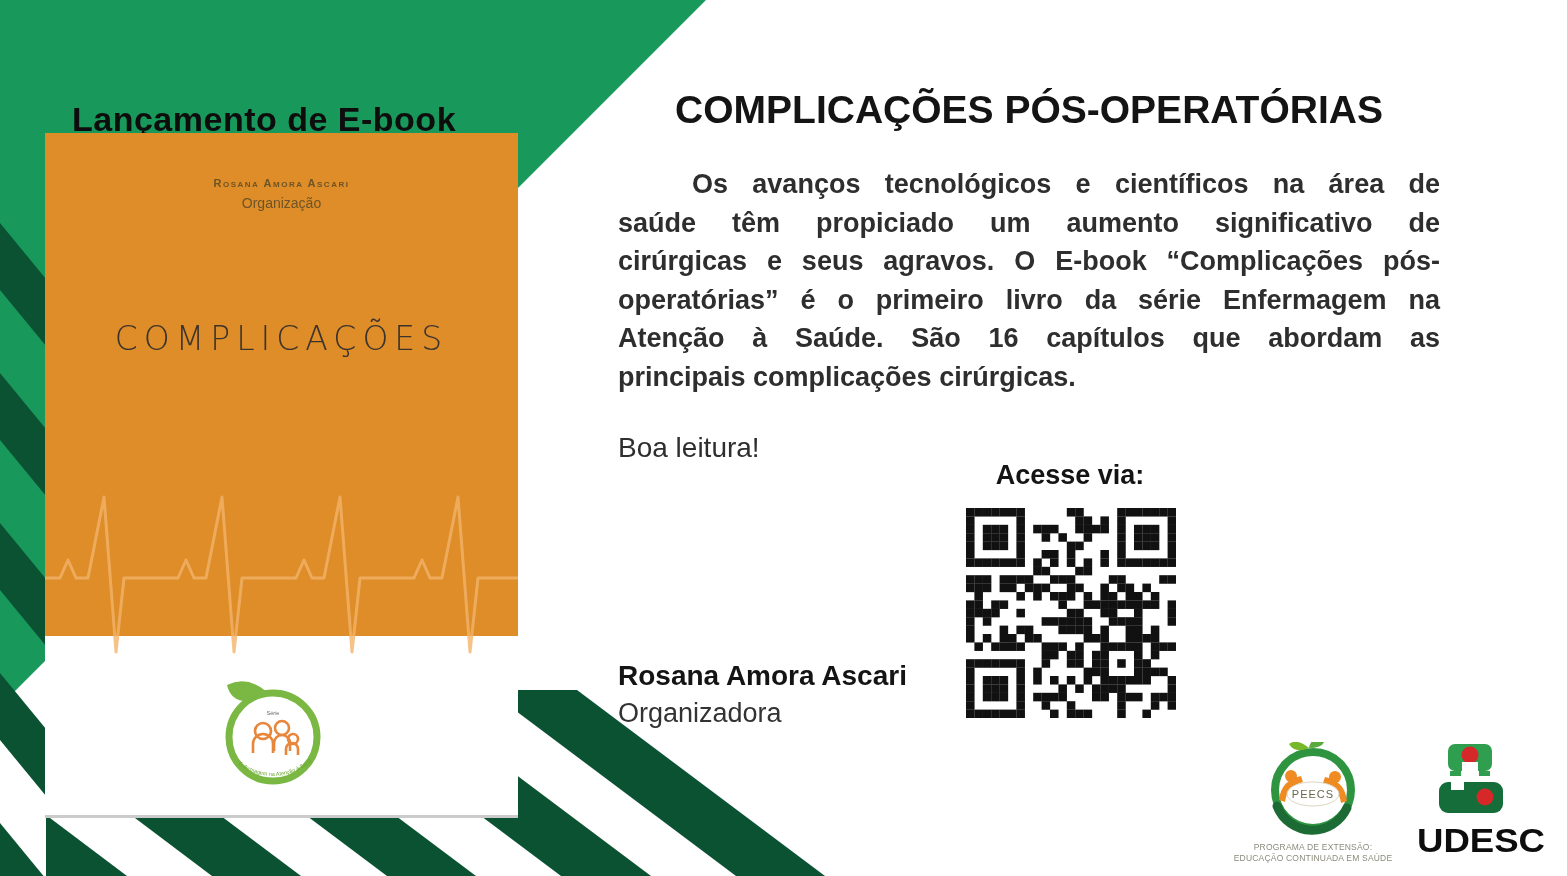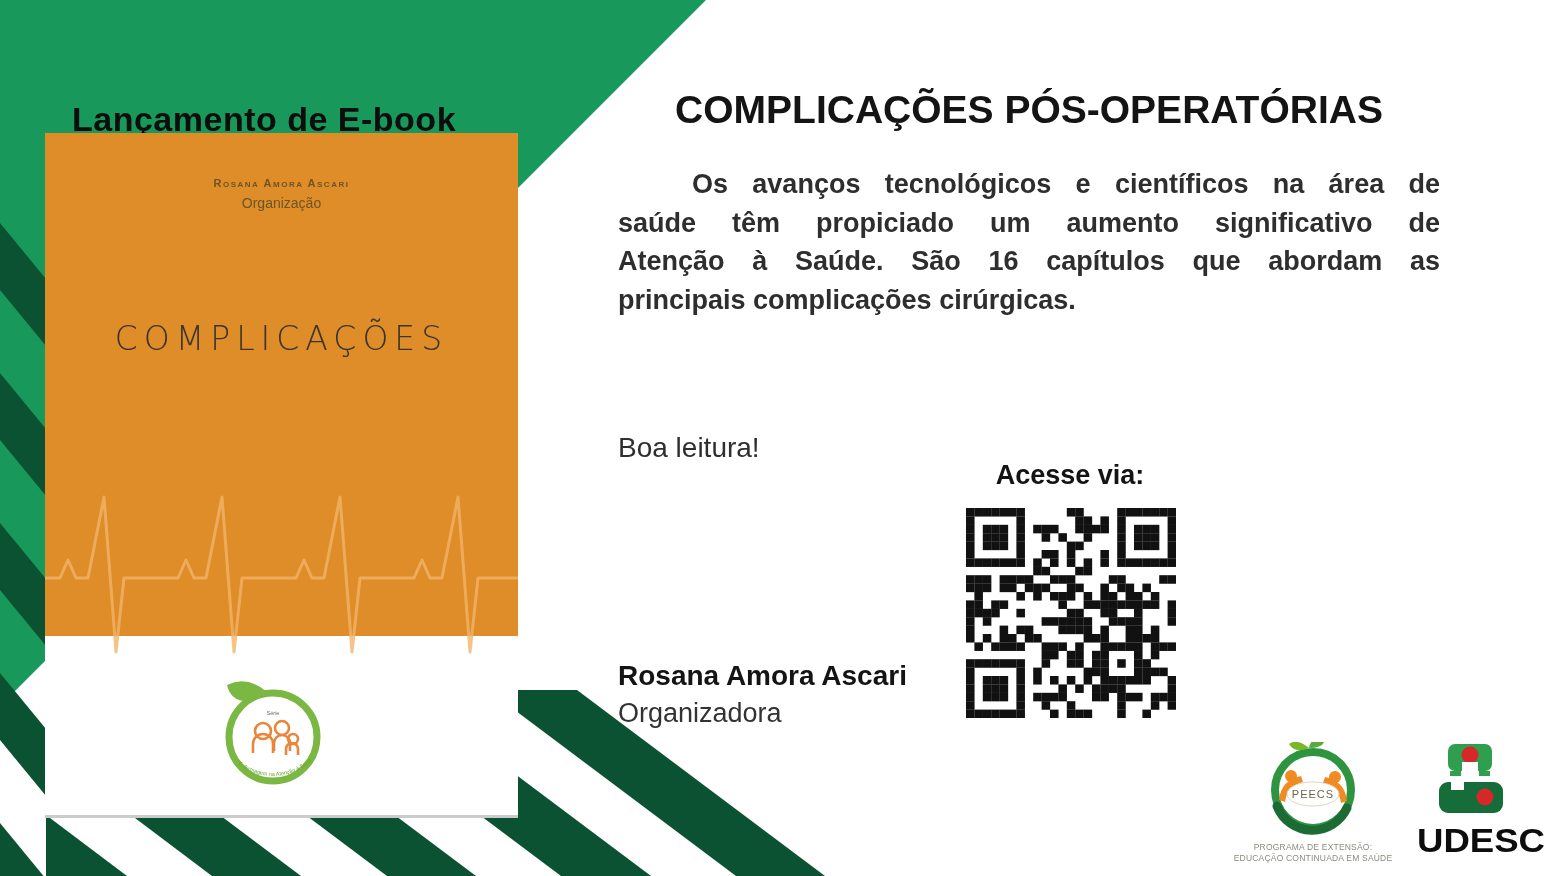--- a/index.html
+++ b/index.html
@@ -97,20 +97,22 @@
         <textPath href="#arcpath" startOffset="6">Enfermagem na Atenção à Saúde</textPath>
       </text>
     </svg>
   </div>
 
   <div class="abs heading">COMPLICAÇÕES PÓS-OPERATÓRIAS</div>
 
   <div class="abs para">
     <div class="pline jl first">Os avanços tecnológicos e científicos na área de</div>
     <div class="pline jl">saúde têm propiciado um aumento significativo de</div>
+    <div class="pline jl">cirúrgicas e seus agravos. O E-book “Complicações pós-</div>
+    <div class="pline jl">operatórias” é o primeiro livro da série Enfermagem na</div>
     <div class="pline jl">Atenção à Saúde. São 16 capítulos que abordam as</div>
     <div class="pline" style="text-align:left;">principais complicações cirúrgicas.</div>
   </div>
 
   <div class="abs boa">Boa leitura!</div>
   <div class="abs acesse">Acesse via:</div>
 
   <div class="abs qr-box">
     <svg id="qr-svg" style="position:absolute;left:14px;top:14px" width="210" height="210" viewBox="0 0 210 210">
         <g fill="#111">

